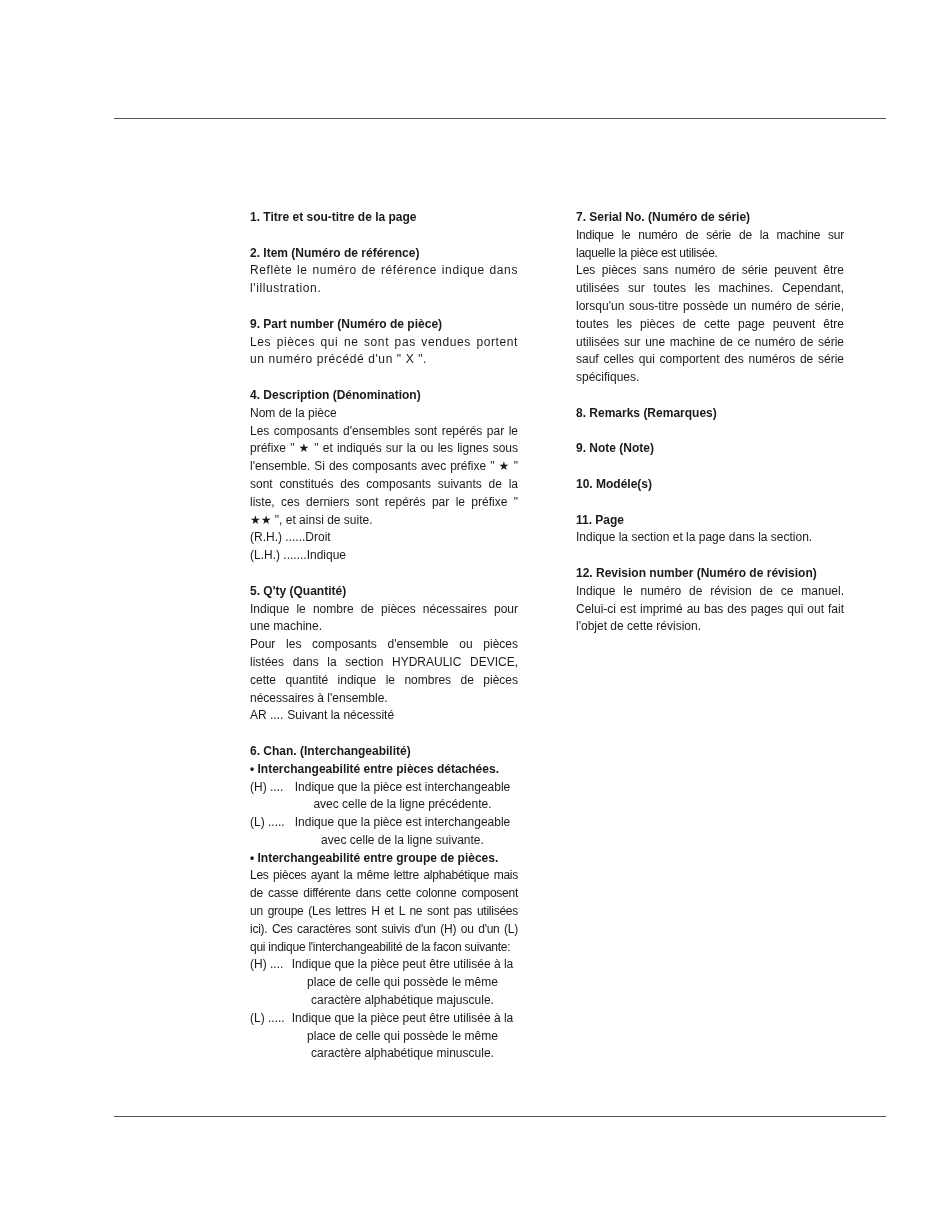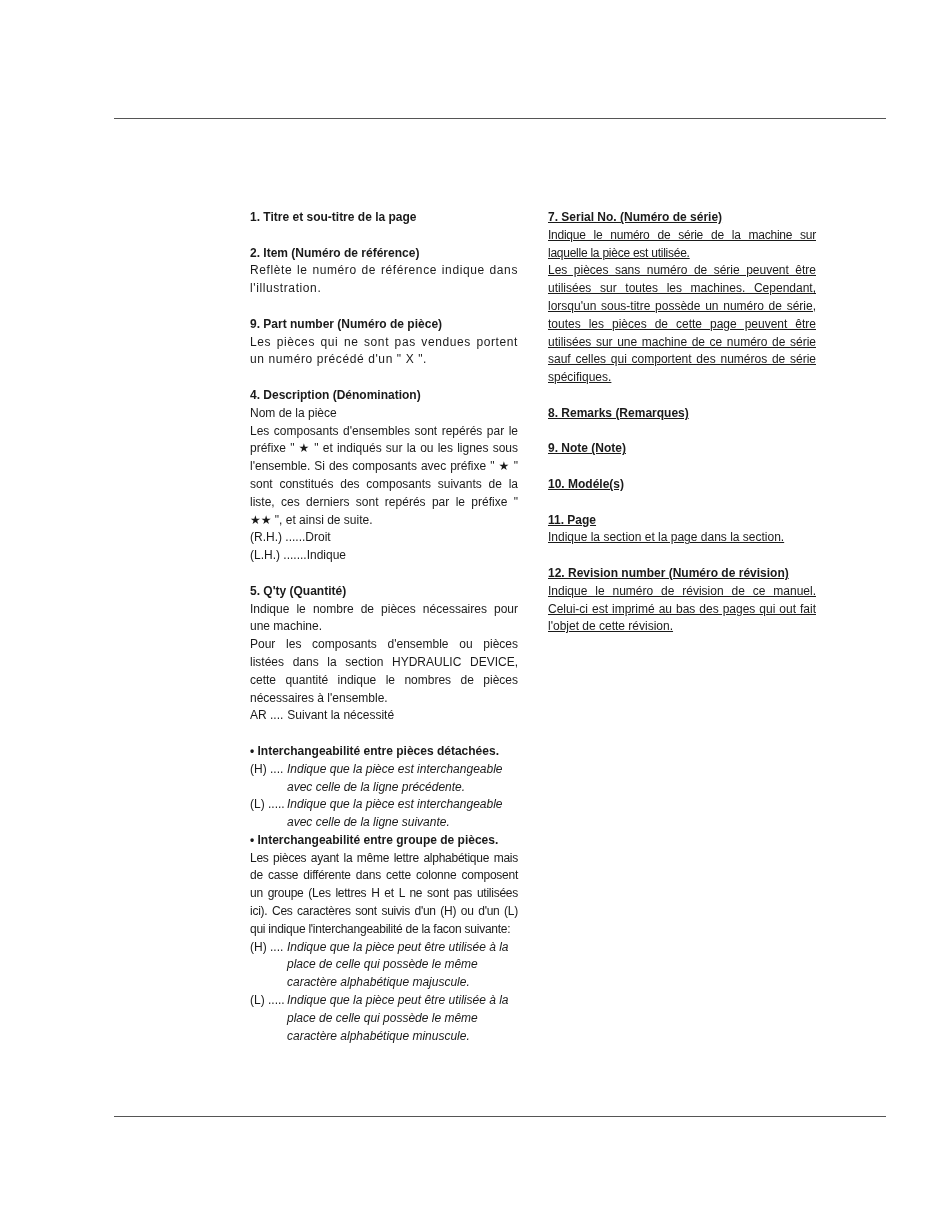--- a/index.html
+++ b/index.html
@@ -12,34 +12,34 @@
     position: absolute; left: 114px; width: 772px; height: 0;
     border-top: 1.3px solid #555;
   }
   .rule.top { top: 118px; }
   .rule.bottom { top: 1116px; }
   .col {
     position: absolute; top: 193px; width: 268px;
     font-size: 12px; line-height: 17.8px; margin-top: 16px;
   }
   .col.left { left: 250px; }
-  .col.right { left: 548px; text-decoration: underline; }
+  .col.right { left: 576px; }
   .section { margin: 0 0 17.8px 0; }
   .h { font-weight: bold; display: block; }
   .p { display: block; text-align: justify; }
   .p.spaced { letter-spacing: 0.6px; }
   .p.tight { letter-spacing: -0.25px; }
   .bullet { font-weight: bold; display: block; }
   .def { display: flex; }
   .def .k { white-space: pre; flex: 0 0 auto; width: 37px; }
   .def .k.rh { width: auto; }
   .def .v { flex: 1; }
   .hang { display: flex; }
   .hang .k { flex: 0 0 37px; white-space: pre; }
-  .hang .v { flex: 1; text-align: left; font-style: italic; }
+  .hang .v { flex: 1; text-align: center; }
 </style>
 </head>
 <body>
 
 <div class="rule top"></div>
 
 <div class="col left">
 
   <div class="section">
     <span class="h">1. Titre et sou-titre de la page</span>
@@ -73,20 +73,21 @@
     <span class="h">5. Q'ty (Quantité)</span>
     <span class="p">Indique le nombre de pièces nécessaires pour une machine.</span>
     <span class="p">Pour les composants d'ensemble ou pièces listées dans la section HYDRAULIC DEVICE, cette quantité indique le nombres de pièces nécessaires à l'ensemble.</span>
     <div class="def">
       <span class="k rh">AR ....</span>
       <span class="v" style="padding-left:4px">Suivant la nécessité</span>
     </div>
   </div>
 
   <div class="section">
+    <span class="h">6. Chan. (Interchangeabilité)</span>
     <span class="bullet">• Interchangeabilité entre pièces détachées.</span>
     <div class="hang">
       <span class="k">(H) ....</span>
       <span class="v">Indique que la pièce est interchangeable avec celle de la ligne précédente.</span>
     </div>
     <div class="hang">
       <span class="k">(L) .....</span>
       <span class="v">Indique que la pièce est interchangeable avec celle de la ligne suivante.</span>
     </div>
     <span class="bullet">• Interchangeabilité entre groupe de pièces.</span>

